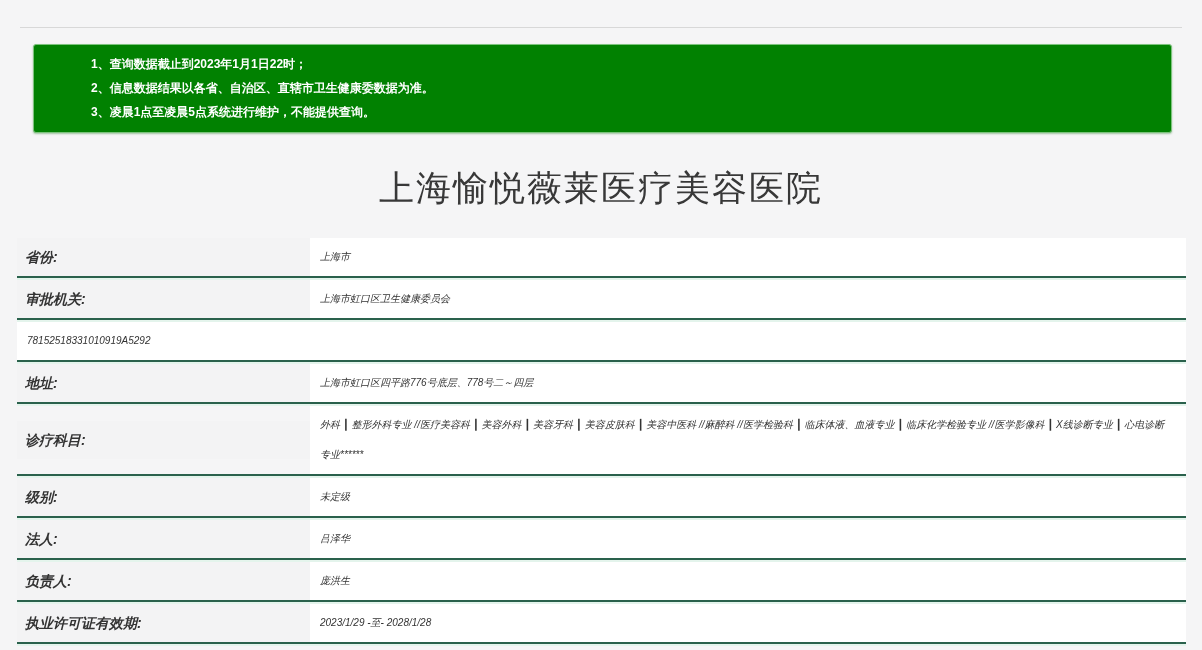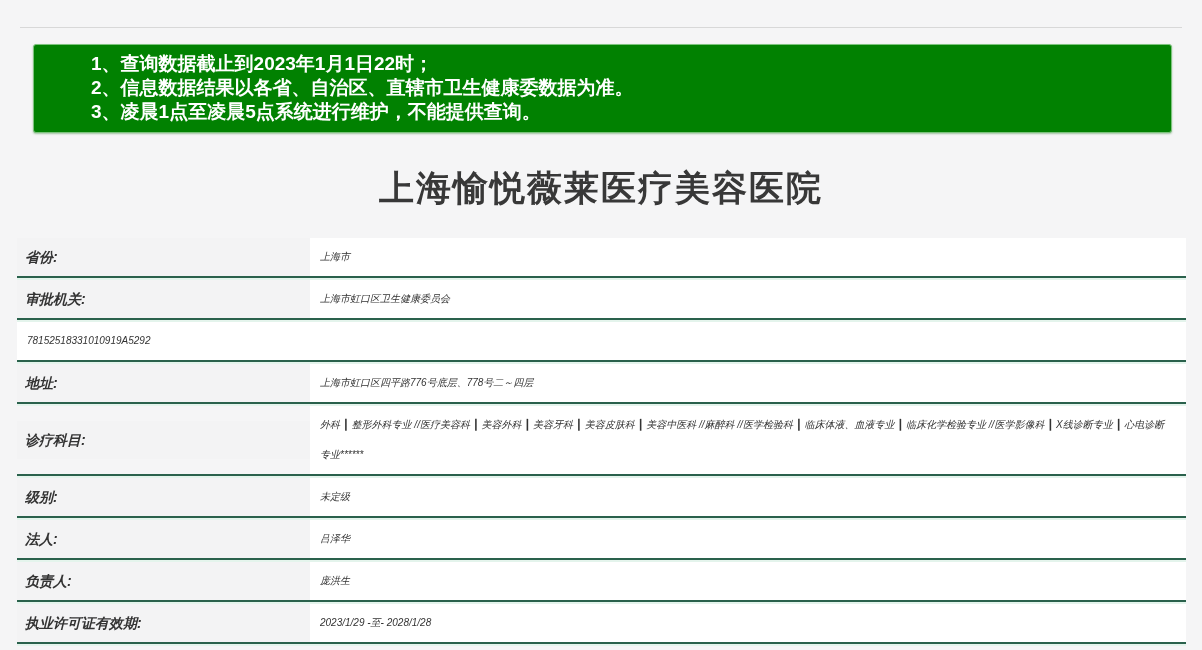--- a/index.html
+++ b/index.html
@@ -18,29 +18,29 @@
     height: 0;
   }
   .notice-box {
     margin: 16px 30px 0 33px;
     background: #018101;
     border: 1px solid #7dc37d;
     border-radius: 3px;
     box-shadow: 0 1px 2px rgba(0,100,0,0.35);
     padding: 7px 20px 8px 57px;
     color: #ffffff;
-    font-size: 19px;
+    font-size: 12px;
     font-weight: bold;
     line-height: 24px;
   }
   .page-title {
     margin: 30px 0 0 0;
     text-align: center;
     font-size: 35px;
-    font-weight: 700;
+    font-weight: 400;
     letter-spacing: 2px;
     color: #383838;
     line-height: 49px;
   }
   .info-table {
     margin: 26px 16px 0 17px;
   }
   .trow {
     display: flex;
     align-items: center;

